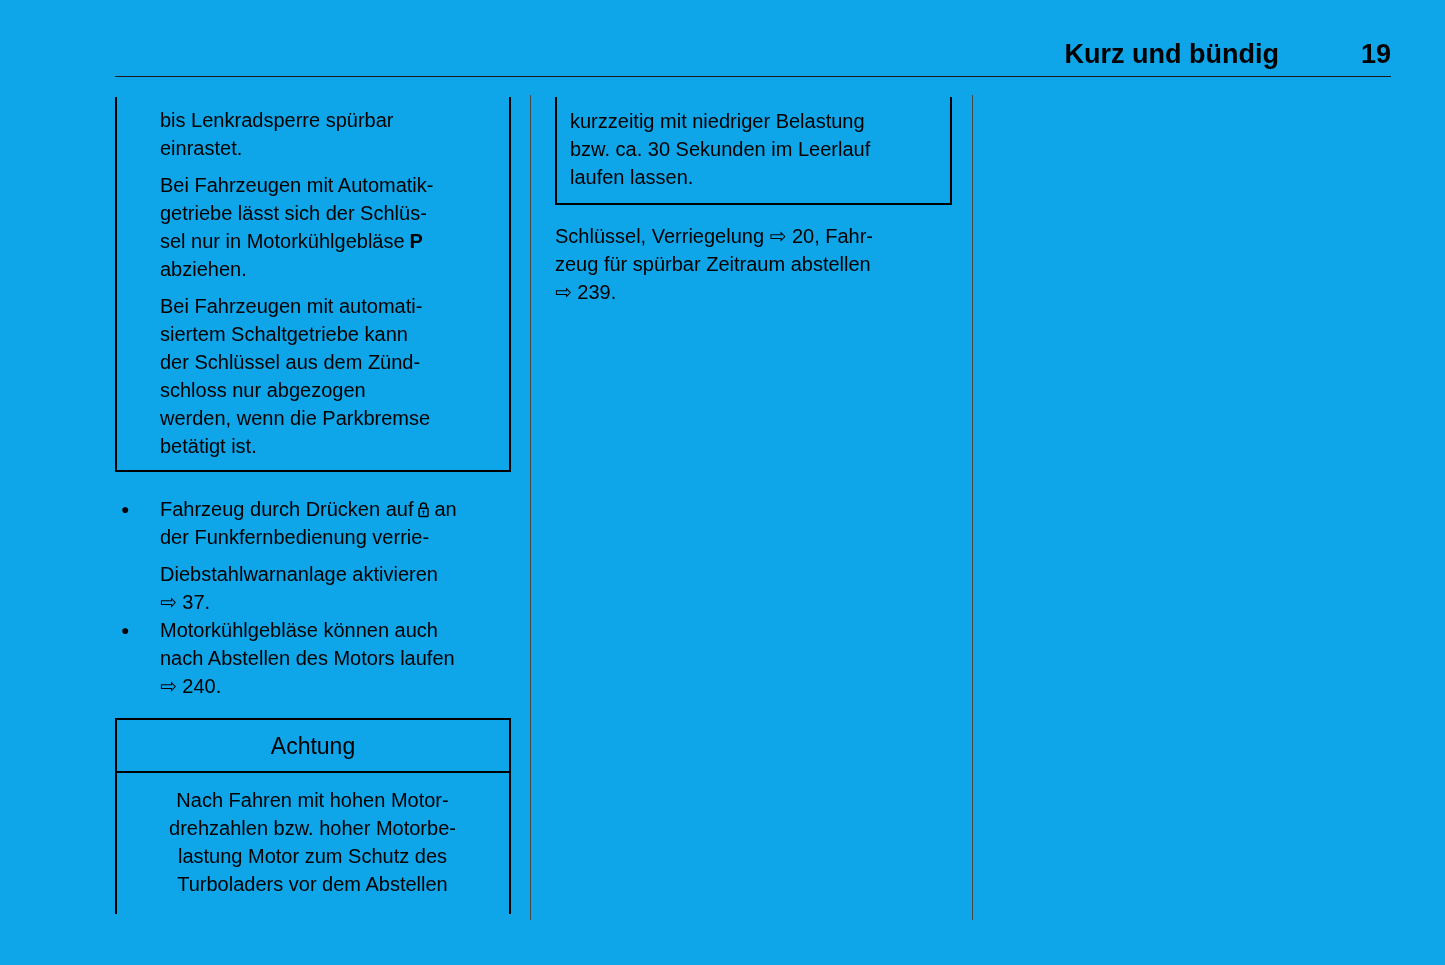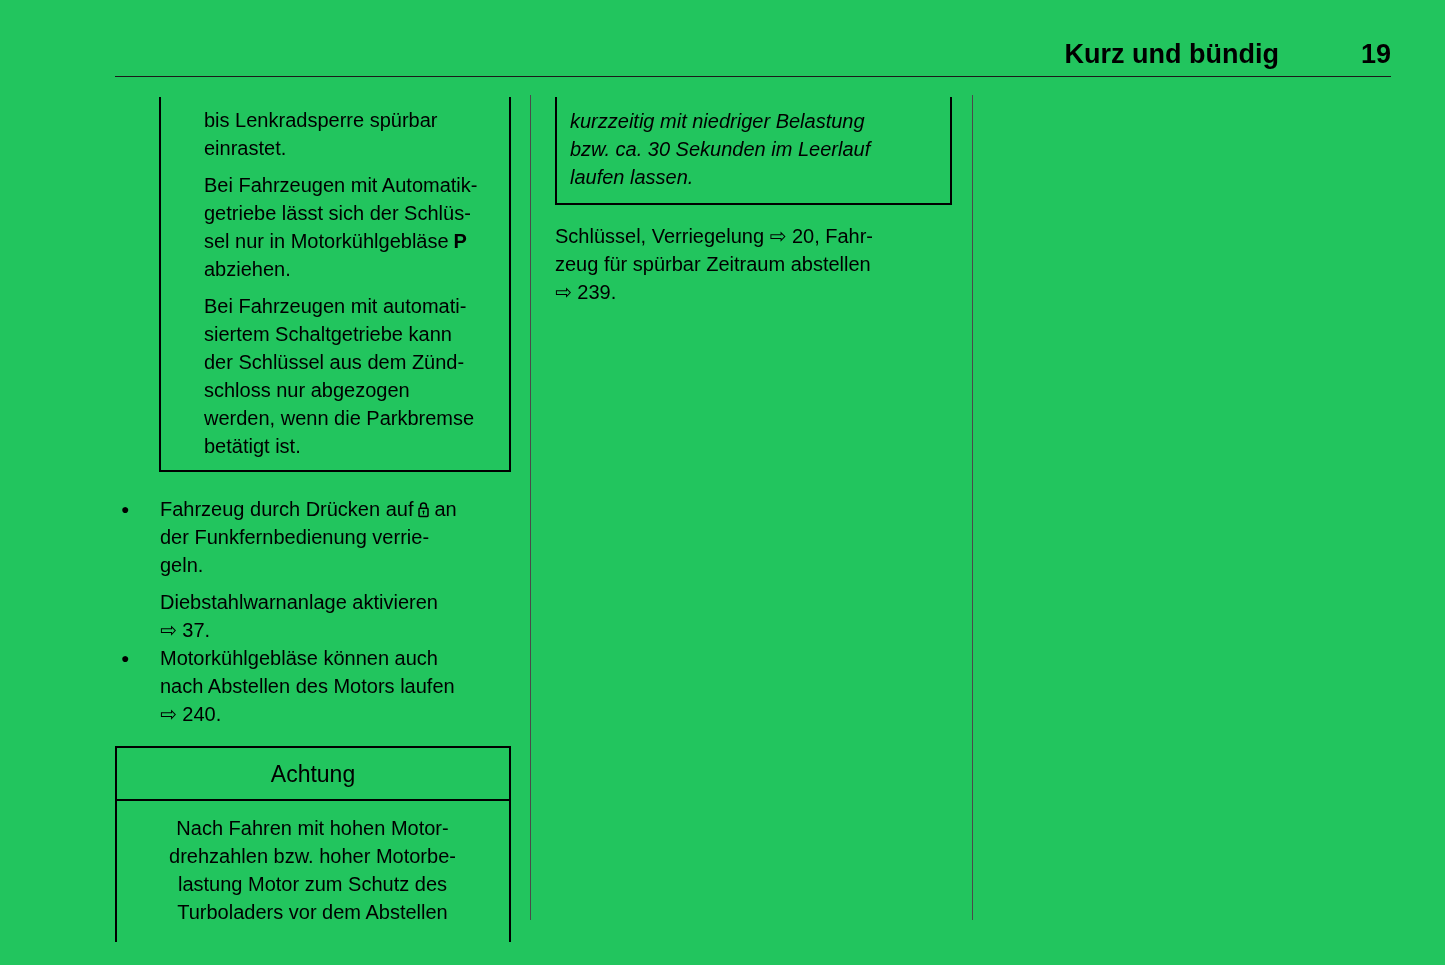--- a/index.html
+++ b/index.html
@@ -2,21 +2,21 @@
 <html><head>
 <meta charset="utf-8">
 <style>
   * { margin:0; padding:0; box-sizing:border-box; }
   html,body { background:#ffffff; }
   body {
     width:1445px; height:965px;
     font-family:"Liberation Sans","DejaVu Sans",sans-serif;
     color:#000;
   }
-  .page { position:relative; width:1445px; height:965px; background:#22c55e; overflow:hidden; }
+  .page { position:relative; width:1445px; height:965px; background:#0ea5e9; overflow:hidden; }
 
   
   .page-header {
     position:absolute; top:38px; left:115px; width:1276px;
     display:flex; justify-content:flex-end; align-items:baseline;
     font-size:27px; font-weight:700; line-height:32px;
   }
   .header-page-number { margin-left:82px; }
   .header-rule {
     position:absolute; top:76px; left:115px; width:1276px;
@@ -33,21 +33,20 @@
   .col-left  { left:115px; width:396px; }
   .col-mid   { left:555px; width:397px; }
   .col-right { left:992px; width:398px; height:820px; }
 
   .line { display:block; white-space:nowrap; }
 
   
   .note-box {
     border:2px solid #000; border-top:none;
     padding:9px 12px 10px 43px;
-    margin-left:44px;
   }
   .note-box .para + .para { margin-top:9px; }
   .bold-p { font-weight:700; margin-left:5px; }
 
   
   .bullet-list { margin-top:23px; }
   .bullet-item { position:relative; padding-left:45px; }
   .bullet-item + .bullet-item, .sub-para { margin-top:9px; }
   .bullet-marker {
     position:absolute; left:6px; top:0px;
@@ -67,21 +66,20 @@
     text-align:center; font-size:23px; line-height:30px;
     padding:11px 0 10px 0;
     border-bottom:2px solid #000;
   }
   .caution-body { padding:13px 14px 0 13px;text-align:center; }
 
   
   .note-box-cont {
     border:2px solid #000; border-top:none;
     padding:10px 24px 12px 13px;
-    font-style:italic;
   }
   .ref-para { margin-top:17px; }
 </style>
 </head>
 <body>
 
 <div class="page">
 
   <header class="page-header">
     <span class="header-title">Kurz und bündig</span>
@@ -119,21 +117,20 @@
 
       <div class="bullet-item">
         <span class="bullet-marker">●</span>
         <span class="line"><span>Fahrzeug durch Drücken auf</span><svg class="lock-icon" width="15" height="17" viewBox="0 0 15 17" aria-hidden="true">
               <path d="M4.6 7.2 V4.9 a2.9 2.9 0 0 1 5.8 0 V7.2" fill="none" stroke="#000" stroke-width="1.5"></path>
               <rect x="3" y="7.2" width="9" height="8.2" rx="0.8" fill="none" stroke="#000" stroke-width="1.5"></rect>
               <circle cx="7.5" cy="10.6" r="1.1" fill="#000"></circle>
               <rect x="7" y="10.8" width="1" height="2.6" fill="#000"></rect>
             </svg><span>an</span></span>
         <span class="line">der Funkfernbedienung verrie-</span>
-        <span class="line">geln.</span>
       </div>
 
       <div class="sub-para">
         <span class="line">Diebstahlwarnanlage aktivieren</span>
         <span class="line">⇨ 37.</span>
       </div>
 
       <div class="bullet-item">
         <span class="bullet-marker">●</span>
         <span class="line">Motorkühlgebläse können auch</span>

